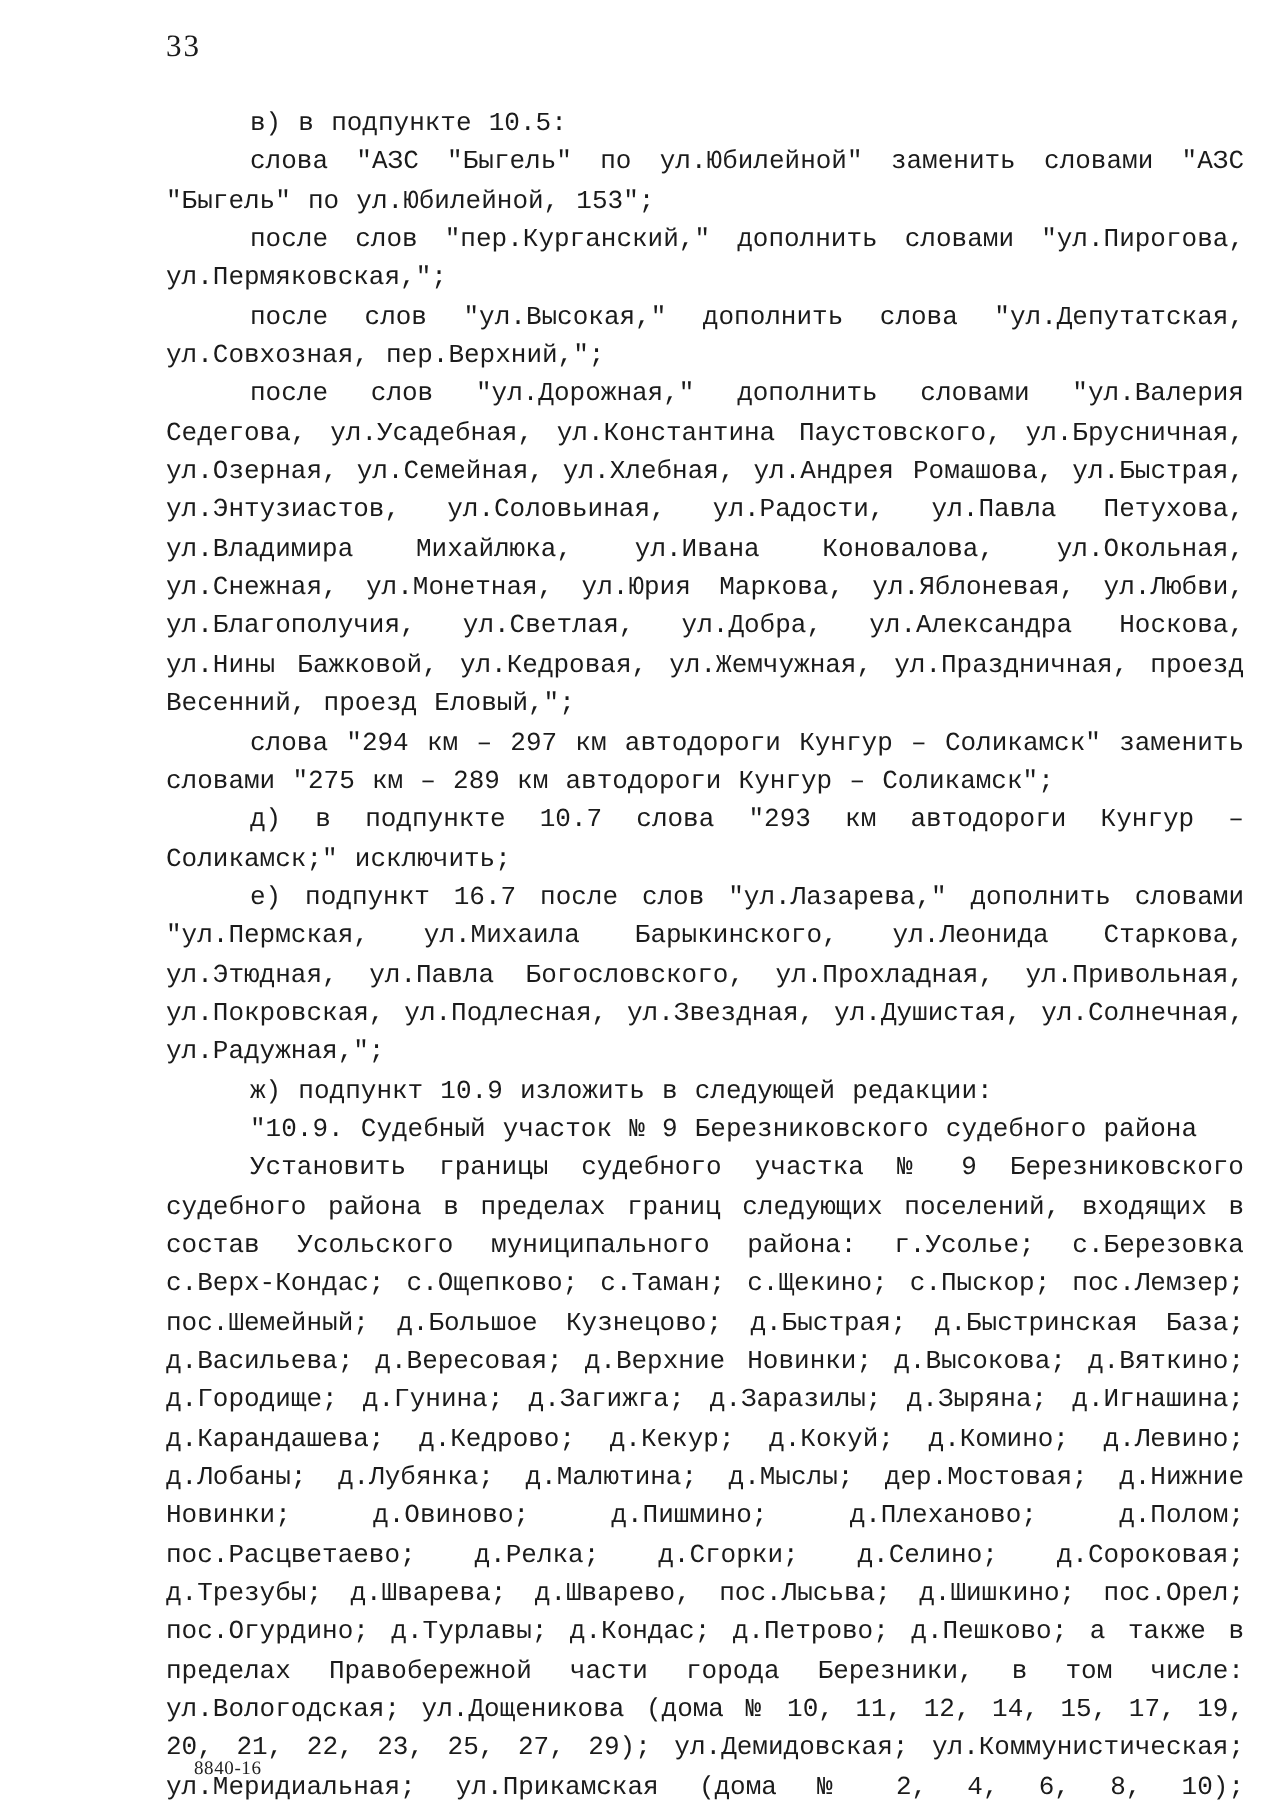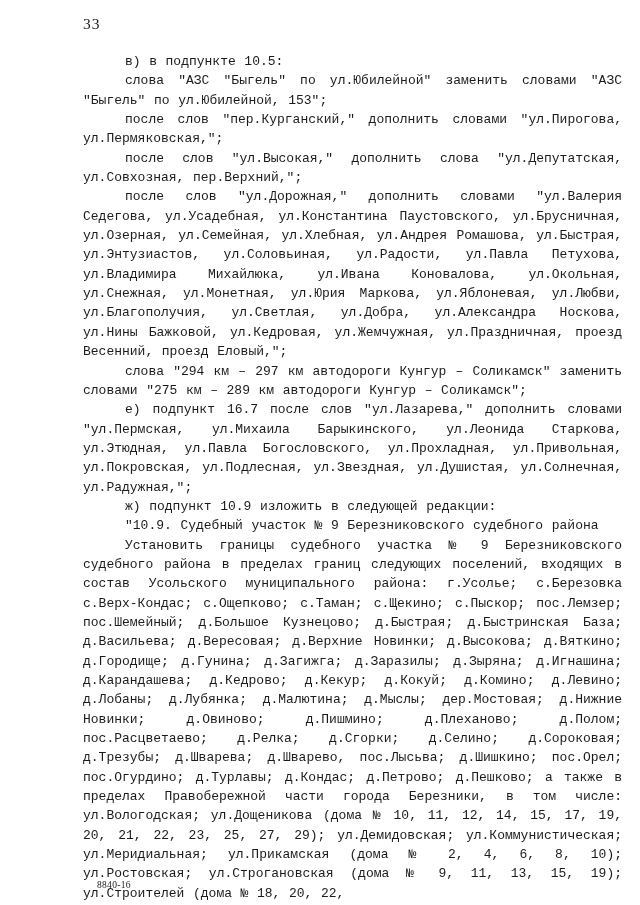--- a/index.html
+++ b/index.html
@@ -49,20 +49,21 @@
 <div class="page">
   <div class="content">
     <div class="page-number">33</div>
     <div class="doc-body">
       <p>в) в подпункте 10.5:</p>
       <p>слова "АЗС "Быгель" по ул.Юбилейной" заменить словами "АЗС "Быгель" по ул.Юбилейной, 153";</p>
       <p>после слов "пер.Курганский," дополнить словами "ул.Пирогова, ул.Пермяковская,";</p>
       <p>после слов "ул.Высокая," дополнить слова "ул.Депутатская, ул.Совхозная, пер.Верхний,";</p>
       <p>после слов "ул.Дорожная," дополнить словами "ул.Валерия Седегова, ул.Усадебная, ул.Константина Паустовского, ул.Брусничная, ул.Озерная, ул.Семейная, ул.Хлебная, ул.Андрея Ромашова, ул.Быстрая, ул.Энтузиастов, ул.Соловьиная, ул.Радости, ул.Павла Петухова, ул.Владимира Михайлюка, ул.Ивана Коновалова, ул.Окольная, ул.Снежная, ул.Монетная, ул.Юрия Маркова, ул.Яблоневая, ул.Любви, ул.Благополучия, ул.Светлая, ул.Добра, ул.Александра Носкова, ул.Нины Бажковой, ул.Кедровая, ул.Жемчужная, ул.Праздничная, проезд Весенний, проезд Еловый,";</p>
       <p>слова "294 км – 297 км автодороги Кунгур – Соликамск" заменить словами "275 км – 289 км автодороги Кунгур – Соликамск";</p>
+      <p>д) в подпункте 10.7 слова "293 км автодороги Кунгур – Соликамск;" исключить;</p>
       <p>е) подпункт 16.7 после слов "ул.Лазарева," дополнить словами "ул.Пермская, ул.Михаила Барыкинского, ул.Леонида Старкова, ул.Этюдная, ул.Павла Богословского, ул.Прохладная, ул.Привольная, ул.Покровская, ул.Подлесная, ул.Звездная, ул.Душистая, ул.Солнечная, ул.Радужная,";</p>
       <p>ж) подпункт 10.9 изложить в следующей редакции:</p>
       <p>"10.9. Судебный участок № 9 Березниковского судебного района</p>
       <p>Установить границы судебного участка № 9 Березниковского судебного района в пределах границ следующих поселений, входящих в состав Усольского муниципального района: г.Усолье; с.Березовка с.Верх-Кондас; с.Ощепково; с.Таман; с.Щекино; с.Пыскор; пос.Лемзер; пос.Шемейный; д.Большое Кузнецово; д.Быстрая; д.Быстринская База; д.Васильева; д.Вересовая; д.Верхние Новинки; д.Высокова; д.Вяткино; д.Городище; д.Гунина; д.Загижга; д.Заразилы; д.Зыряна; д.Игнашина; д.Карандашева; д.Кедрово; д.Кекур; д.Кокуй; д.Комино; д.Левино; д.Лобаны; д.Лубянка; д.Малютина; д.Мыслы; дер.Мостовая; д.Нижние Новинки; д.Овиново; д.Пишмино; д.Плеханово; д.Полом; пос.Расцветаево; д.Релка; д.Сгорки; д.Селино; д.Сороковая; д.Трезубы; д.Шварева; д.Шварево, пос.Лысьва; д.Шишкино; пос.Орел; пос.Огурдино; д.Турлавы; д.Кондас; д.Петрово; д.Пешково; а также в пределах Правобережной части города Березники, в том числе: ул.Вологодская; ул.Дощеникова (дома № 10, 11, 12, 14, 15, 17, 19, 20, 21, 22, 23, 25, 27, 29); ул.Демидовская; ул.Коммунистическая; ул.Меридиальная; ул.Прикамская (дома № 2, 4, 6, 8, 10); ул.Ростовская; ул.Строгановская (дома № 9, 11, 13, 15, 19); ул.Строителей (дома № 18, 20, 22,</p>
     </div>
   </div>
   <div class="footer-code">8840-16</div>
 </div>
 
 </body></html>

